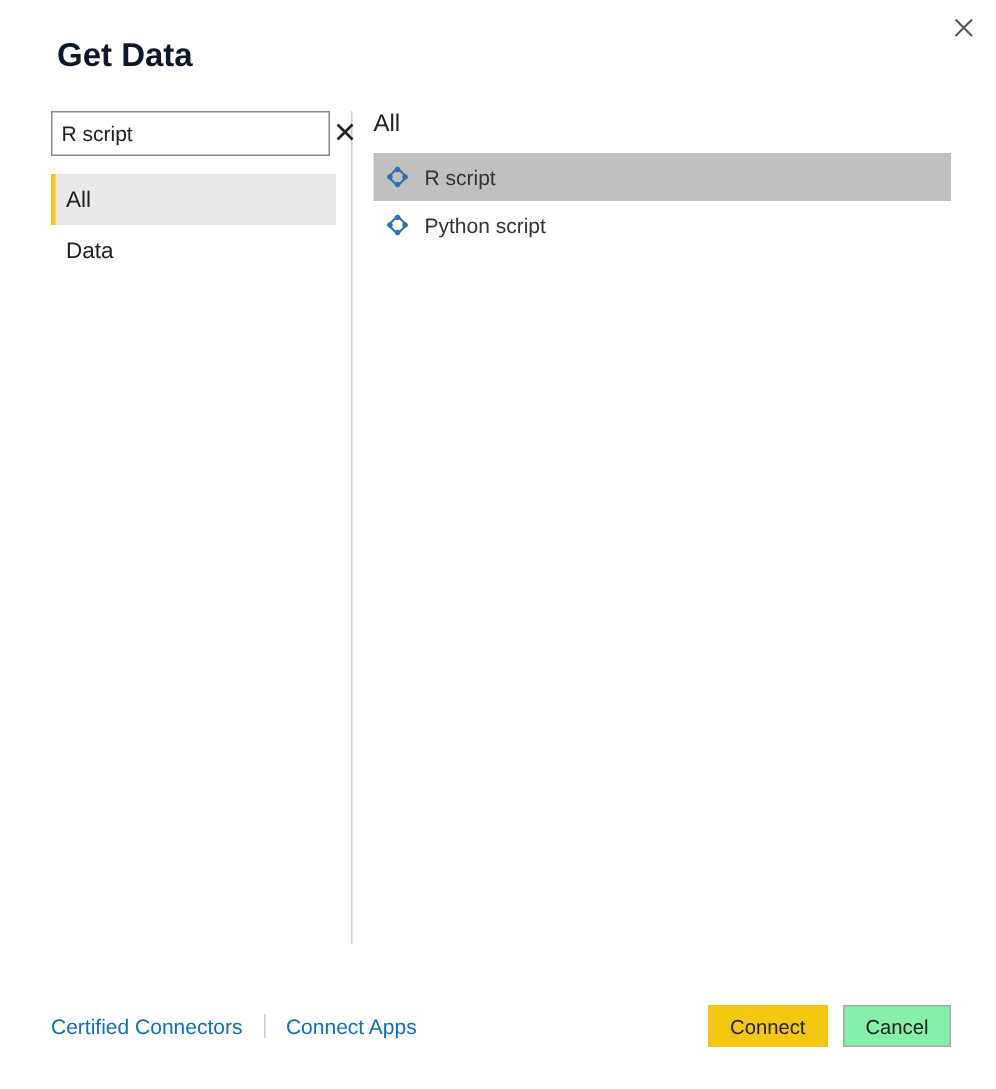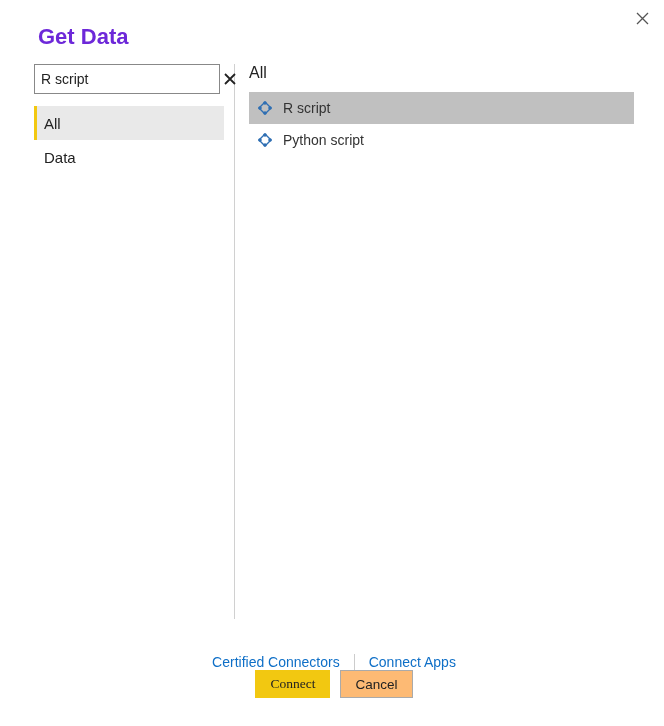--- a/index.html
+++ b/index.html
@@ -21,25 +21,25 @@
       align-items: center;
       justify-content: center;
       cursor: pointer;
       color: #555;
       font-size: 16px;
     }
     .title {
       font-size: 22px;
       font-weight: 600;
       padding: 24px 0 0 38px;
-      color: #6d28d9;
+      color: #0f172a;
     }
     .content {
       display: flex;
-      margin-top: 14px;
+      margin-top: 24px;
       padding-left: 34px;
       height: 560px;
     }
     .left-pane {
       width: 190px;
       flex-shrink: 0;
     }
     .search-box {
       position: relative;
       width: 186px;
@@ -115,21 +115,20 @@
     }
     .footer {
       position: absolute;
       bottom: 28px;
       left: 34px;
       right: 30px;
       display: flex;
       align-items: center;
       justify-content: space-between;
       font-size: 14px;
-      flex-direction: column;
     }
     .footer-links {
       display: flex;
       align-items: center;
       gap: 14px;
     }
     .footer-links a {
       color: #0e6fc7;
       text-decoration: none;
       cursor: pointer;
@@ -147,28 +146,27 @@
       min-width: 64px;
       height: 28px;
       padding: 0 14px;
       font-size: 13.5px;
       font-family: inherit;
       cursor: pointer;
       display: inline-flex;
       align-items: center;
       justify-content: center;
       border: 1px solid #aaa;
-      background: #fdba74;
+      background: #86efac;
       color: #222;
     }
     .btn.primary {
       background: #f2c811;
       border-color: #f2c811;
       color: #222;
-      font-family: Liberation Serif, serif;
     }
     .diamond-icon {
       width: 16px;
       height: 16px;
       display: inline-block;
       flex-shrink: 0;
     }
   </style>
 </head>
 <body>

